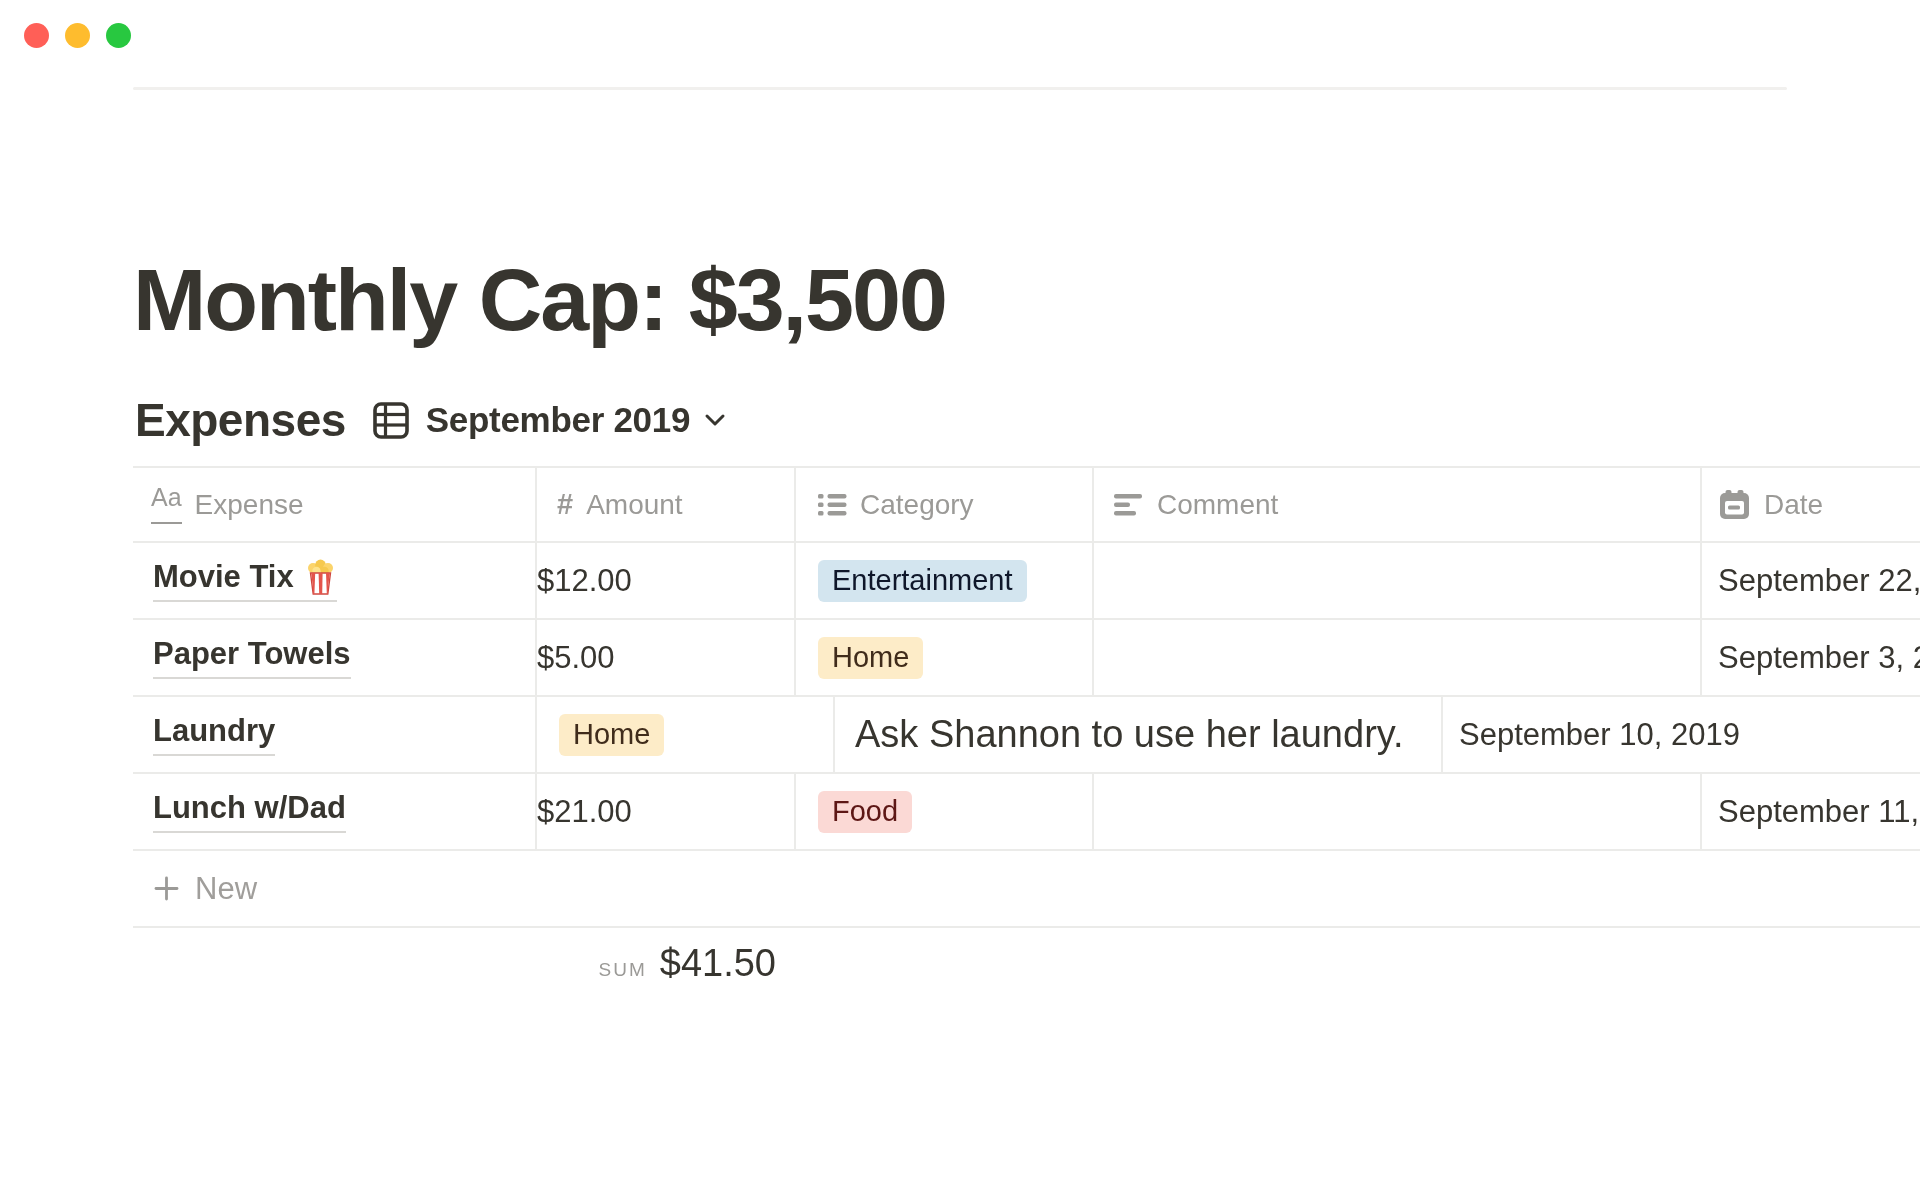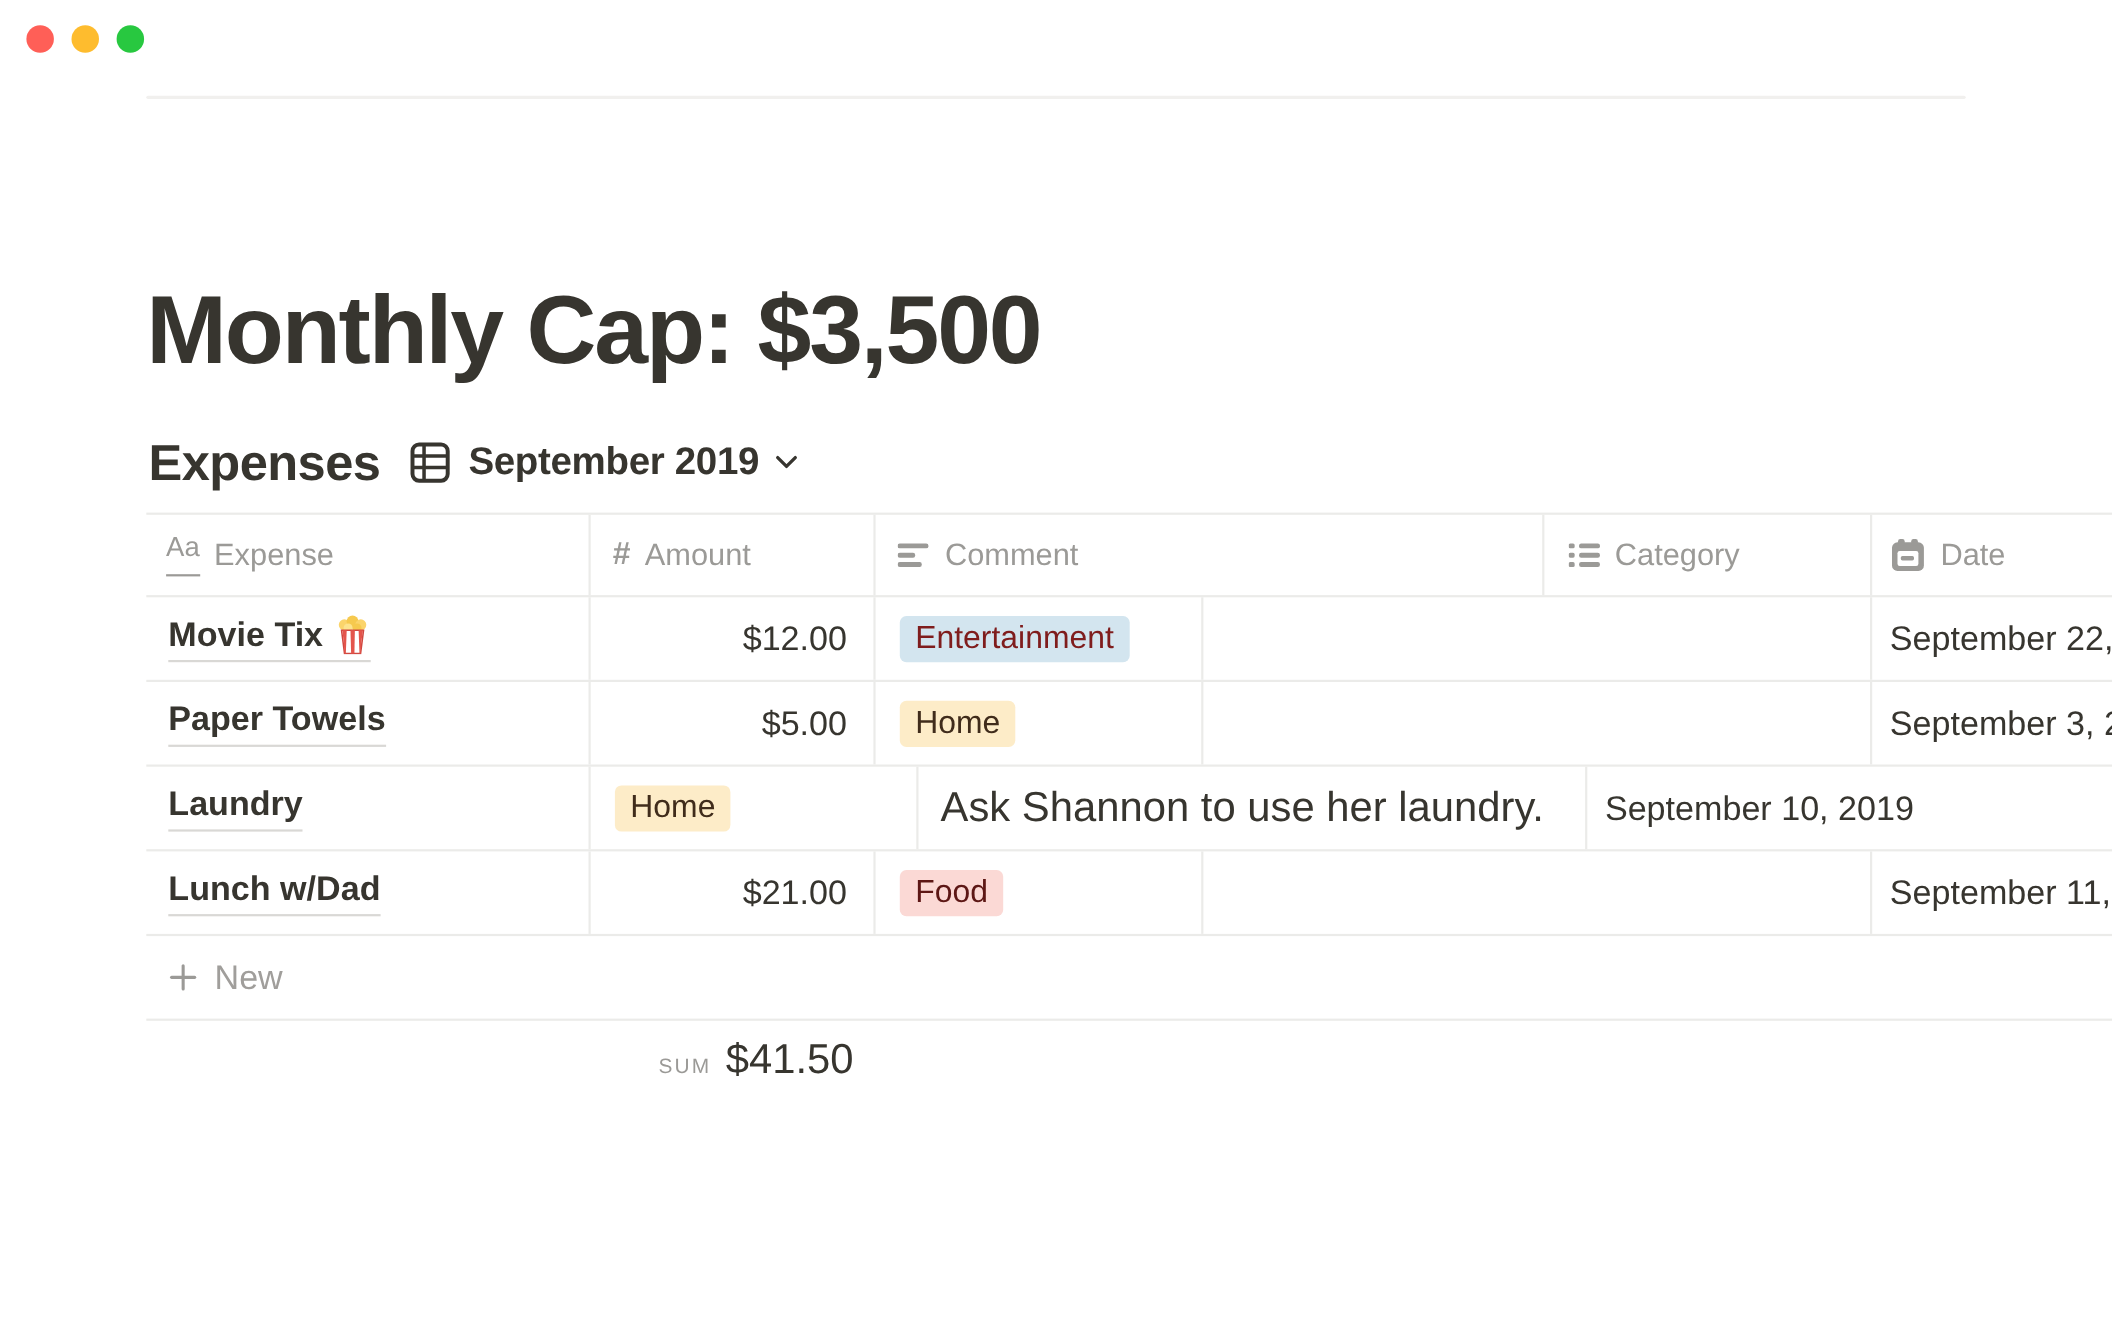--- a/index.html
+++ b/index.html
@@ -34,21 +34,21 @@
   .view-name { font-size:35px; font-weight:700; letter-spacing:-0.3px; }
   .view-chevron { display:inline-flex; margin-left:14px; }
 
   
   .db-table { position:absolute; left:133px; top:466px; width:1989px; }
   .db-row { display:flex; width:100%; height:77px; border-bottom:2px solid #ebebe9; }
   .db-header-row { border-top:2px solid #ebebe9; }
   .db-cell { display:flex; align-items:center; height:100%; }
   .db-cell.divided { border-right:2px solid #ebebe9; }
   .col-expense { width:404px; padding-left:20px; }
-  .col-amount  { width:259px; justify-content:flex-end; padding-right:24px; }
+  .col-amount  { width:259px; justify-content:flex-start; padding-right:24px; }
   .col-category{ width:298px; padding-left:22px; }
   .col-comment { width:608px; padding-left:20px; }
   .col-date    { width:420px; padding-left:16px; }
 
   .header-cell { color:#9b9a97; font-size:28px; gap:13px; }
   .header-cell.col-expense { padding-left:18px; }
   .header-cell.col-amount { justify-content:flex-start; padding-left:20px; padding-right:0; }
   .prop-icon { display:inline-flex; align-items:center; flex:0 0 auto; }
   .aa-icon { font-size:25px; font-weight:500; line-height:1; color:#9b9a97; border-bottom:2.5px solid #9b9a97; padding-bottom:12px; }
   .hash-icon { font-size:29px; font-weight:600; line-height:1; color:#9b9a97; }
@@ -115,42 +115,42 @@
             <span class="aa-icon">Aa</span>
           </span>
         <span>Expense</span>
       </div>
       <div class="db-cell header-cell col-amount divided">
         <span class="prop-icon">
             <span class="hash-icon">#</span>
           </span>
         <span>Amount</span>
       </div>
-      <div class="db-cell header-cell col-comment divided">
-        <span class="prop-icon">
-          <svg width="30" height="26" viewBox="0 0 30 26" fill="#9b9a97">
-            <rect x="0" y="2" width="28" height="4.5" rx="2"></rect>
-            <rect x="0" y="10.5" width="16" height="4.5" rx="2"></rect>
-            <rect x="0" y="19" width="22" height="4.5" rx="2"></rect>
-          </svg>
-        </span>
-        <span>Comment</span>
-      </div>
       <div class="db-cell header-cell col-category divided">
         <span class="prop-icon">
           <svg width="29" height="26" viewBox="0 0 29 26" fill="#9b9a97">
             <rect x="0" y="2" width="5.5" height="4.5" rx="1.5"></rect>
               <rect x="9.5" y="2" width="19" height="4.5" rx="2"></rect>
             <rect x="0" y="10.5" width="5.5" height="4.5" rx="1.5"></rect>
               <rect x="9.5" y="10.5" width="19" height="4.5" rx="2"></rect>
             <rect x="0" y="19" width="5.5" height="4.5" rx="1.5"></rect>
               <rect x="9.5" y="19" width="19" height="4.5" rx="2"></rect>
           </svg>
         </span>
         <span>Category</span>
+      </div>
+      <div class="db-cell header-cell col-comment divided">
+        <span class="prop-icon">
+          <svg width="30" height="26" viewBox="0 0 30 26" fill="#9b9a97">
+            <rect x="0" y="2" width="28" height="4.5" rx="2"></rect>
+            <rect x="0" y="10.5" width="16" height="4.5" rx="2"></rect>
+            <rect x="0" y="19" width="22" height="4.5" rx="2"></rect>
+          </svg>
+        </span>
+        <span>Comment</span>
       </div>
       <div class="db-cell header-cell col-date">
         <span class="prop-icon">
           <svg width="33" height="33" viewBox="0 0 33 33">
             <rect x="2" y="5" width="29" height="26" rx="5" fill="#9b9a97"></rect>
             <rect x="7.5" y="2" width="6" height="6" rx="2" fill="#9b9a97"></rect>
             <rect x="19.5" y="2" width="6" height="6" rx="2" fill="#9b9a97"></rect>
             <rect x="7" y="13" width="19" height="13.5" rx="2" fill="#ffffff"></rect>
             <rect x="10" y="17.5" width="12" height="4" rx="1.5" fill="#9b9a97"></rect>
           </svg>
@@ -173,21 +173,21 @@
             <path d="M7.2 14 L11.2 14 L10.4 35 L9.2 35 L8.4 24 Z" fill="#e4554c"></path>
             <path d="M14.6 14 L18.6 14 L18.2 35 L15.2 35 Z" fill="#e4554c"></path>
             <path d="M22 14 L26 14 L24.6 24 L23.8 35 L22.8 35 Z" fill="#e4554c"></path>
           </svg>
         </span>
       </div>
       <div class="db-cell col-amount divided">
         <span class="amount-value">$12.00</span>
       </div>
       <div class="db-cell col-category divided">
-        <span class="tag" style="background: rgb(211, 229, 239); color: #7f1d1d;">Entertainment</span>
+        <span class="tag" style="background: rgb(211, 229, 239); color: #0f172a;">Entertainment</span>
       </div>
       <div class="db-cell col-comment divided">
         <span class="comment-text"></span>
       </div>
       <div class="db-cell col-date">
         <span class="date-text">September 22, 2019</span>
       </div>
     </div>
 
     <div class="db-row">

